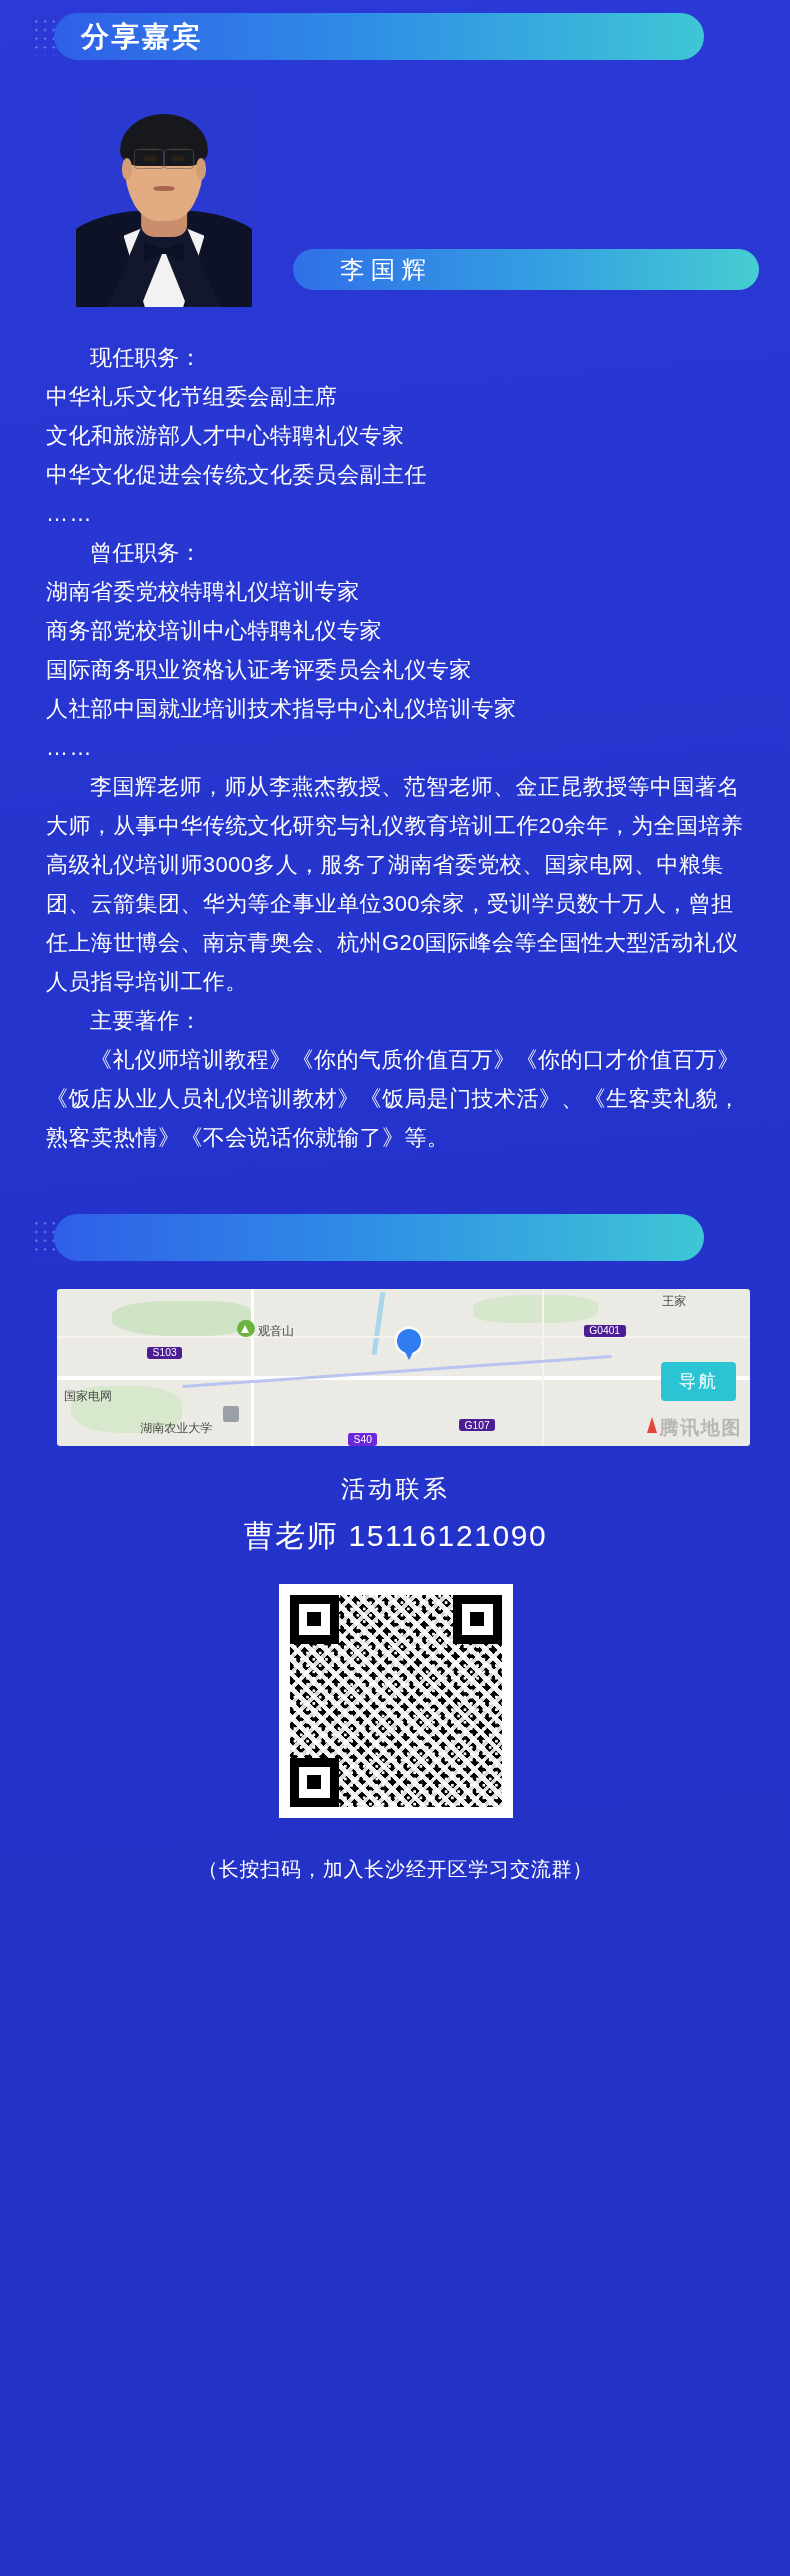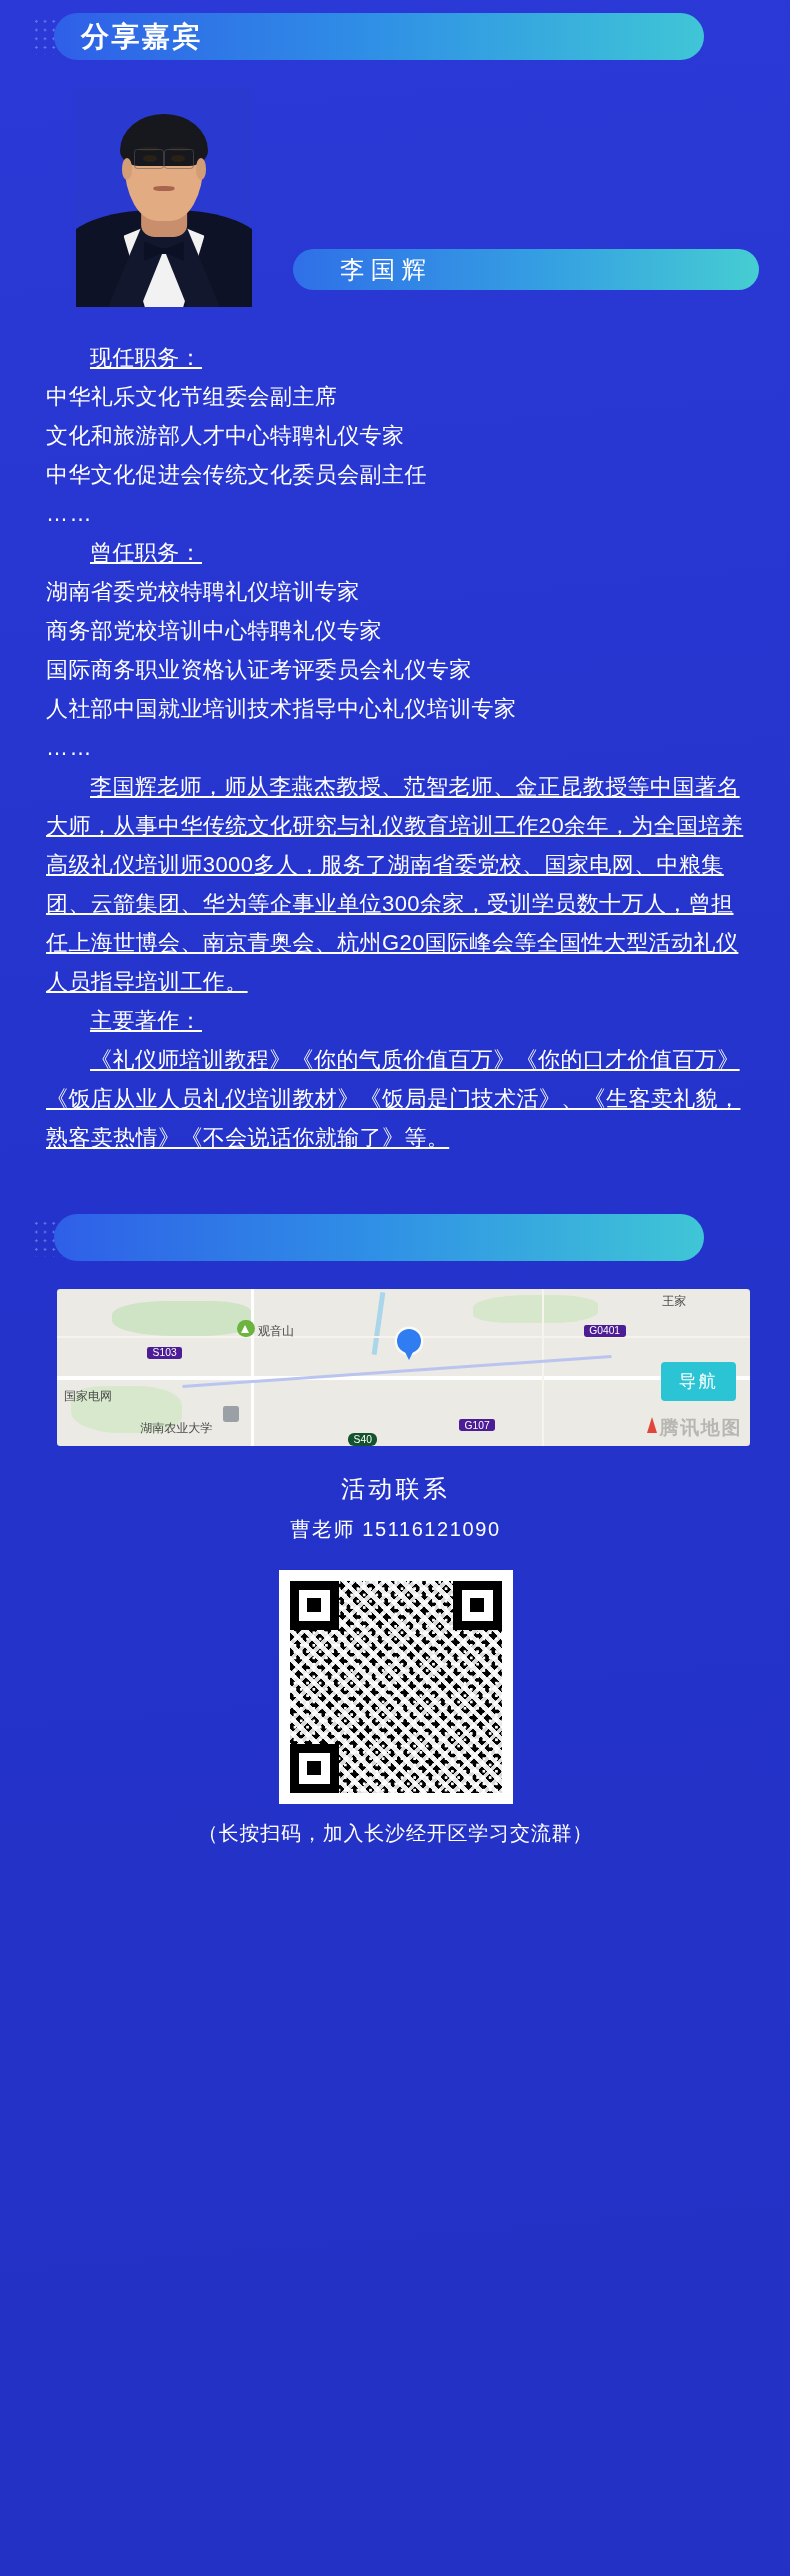--- a/index.html
+++ b/index.html
@@ -157,21 +157,21 @@
   .p-glassR { position:absolute; right:33%; top:28%; width:17%; height:9%; border:1.2px solid rgba(90,90,90,.55); border-radius:3.2px; }
 
   
   .bio {
     margin: 14.2px 38px 0 46px;
     font-size: 22px;
     line-height: 39px;
     letter-spacing: 0.4px;
   }
   .bio p { margin: 0; }
-  .bio .indent { text-indent: 2em; text-decoration: underline; }
+  .bio .indent { text-indent: 2em; }
   .bio .label { }
   .dots-line { letter-spacing: 1.6px; }
 
   
   .map-wrap {
     position: relative;
     margin: 14.2px 41px 0 57px;
     height: 157px;
     border-radius: 3.2px;
     overflow: hidden;
@@ -206,21 +206,21 @@
   }
   .map-tag {
     position: absolute;
     font-size: 10.3px;
     color: #ffffff;
     background: #4c1d95;
     border-radius: 2.4px;
     padding: 0.8px 5.5px;
     white-space: nowrap;
   }
-  .map-tag.blue { background:#14532d;border-radius:6px; }
+  .map-tag.blue { background:#6d28d9; }
   .map-pin {
     position: absolute;
     left: 49%;
     top: 26%;
     width: 24px;
     height: 33px;
   }
   .map-pin .head {
     width: 24px; height: 24px; border-radius: 50%;
     background: #2f7df0;
@@ -275,21 +275,21 @@
   .contact {
     margin-top: 27px;
     text-align: center;
   }
   .contact .ct-title {
     font-size: 24px;
     letter-spacing: 3.2px;
     margin-bottom: 11px;
   }
   .contact .ct-person {
-    font-size: 20px;
+    font-size: 30px;
     letter-spacing: 1.6px;
   }
 
   
   .qr-wrap {
     margin: 27px auto 0 auto;
     width: 234px;
     height: 234px;
     background: #ffffff;
     padding: 11px;
@@ -320,21 +320,21 @@
   .finder::after {
     content:"";
     position:absolute; left:8px; top:8px;
     width: 14.2px; height: 14.2px; background:#000;
   }
   .finder.tl { left: 0; top: 0; }
   .finder.tr { right: 0; top: 0; }
   .finder.bl { left: 0; bottom: 0; }
 
   .qr-caption {
-    margin-top: 16px;
+    margin-top: 38px;
     text-align: center;
     font-size: 20px;
     letter-spacing: 0.8px;
   }
   .bottom-space { height: 47px; }
 </style>
 </head>
 <body>
 
 <div class="page">

